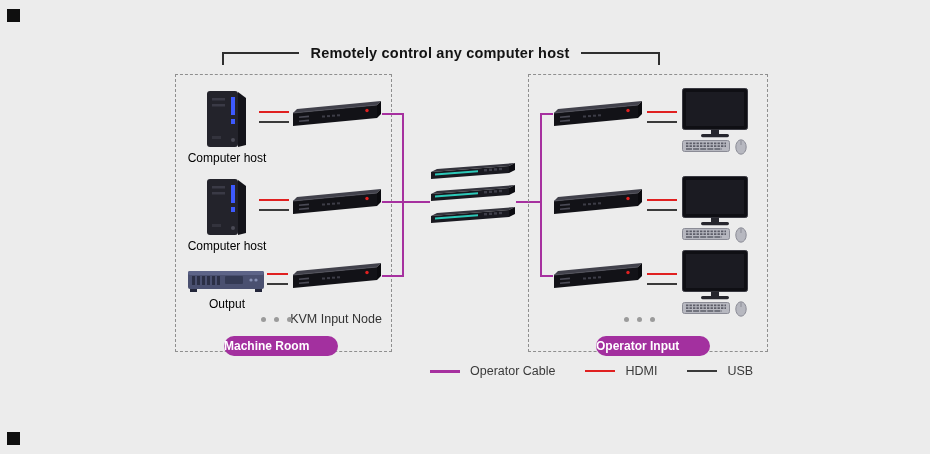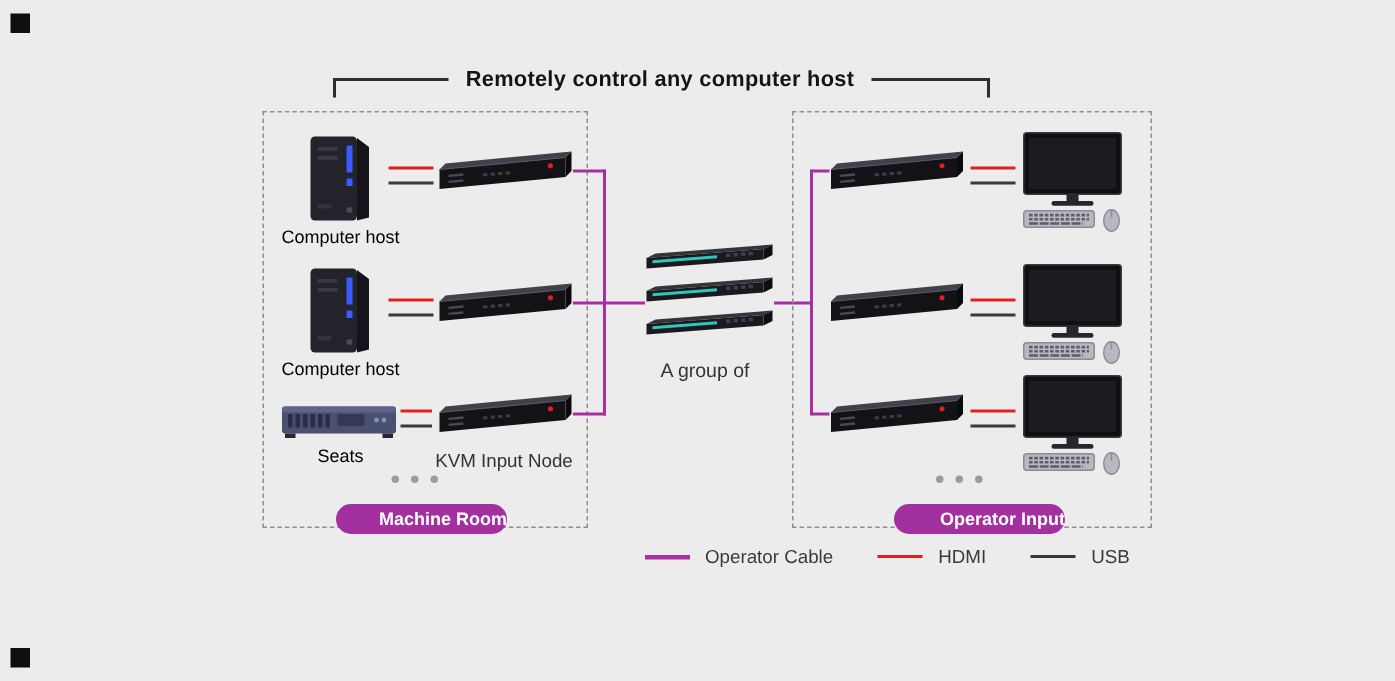--- a/index.html
+++ b/index.html
@@ -16,21 +16,21 @@
   .lbl{position:absolute;font-size:12px;color:#000000;text-align:center;}
   .lbl-big{position:absolute;font-size:12.5px;color:#333;text-align:center;}
   .line{position:absolute;height:2px;}
   .line.hdmi{background:#e02020;}
   .line.usb{background:#3a3a3a;}
   .line.net{background:#a6309f;}
   .vline{position:absolute;width:2px;background:#a6309f;}
   .dots{position:absolute;display:flex;gap:8px;}
   .dots i{width:5px;height:5px;border-radius:50%;background:#9b9b9b;display:block;}
   .badge{position:absolute;width:114px;height:20px;border-radius:10px;background:#a3309f;
-         color:#fff;font-size:12px;font-weight:600;line-height:20px;text-align:right;}
+         color:#fff;font-size:12px;font-weight:600;line-height:20px;text-align:left;}
   .legend{position:absolute;left:430px;top:364px;display:flex;align-items:center;gap:30px;}
   .legend .item{display:flex;align-items:center;gap:10px;}
   .legend .seg{width:30px;display:block;}
   .legend .seg.net{height:3px;background:#a6309f;}
   .legend .seg.hdmi{height:2px;background:#e02020;}
   .legend .seg.usb{height:2px;background:#3a3a3a;}
   .legend .txt{font-size:12.5px;color:#3a3a3a;}
   .switch-label{position:absolute;left:408px;top:238px;width:124px;text-align:center;
                 font-size:13px;color:#333;line-height:17px;}
 </style>
@@ -144,30 +144,30 @@
     <svg>
         <use href="#sym-kvm"></use>
       </svg>
     </div>
 
   <div class="icon" style="left:187px;top:266px;width:78px;height:28px;">
     <svg>
         <use href="#sym-server"></use>
       </svg>
     </div>
-  <div class="lbl" style="left:177px;top:297px;width:100px;">Seats</div>
+  <div class="lbl" style="left:177px;top:297px;width:100px;">Output</div>
   <div class="line hdmi" style="left:267px;top:273px;width:21px;"></div>
   <div class="line usb" style="left:267px;top:283px;width:21px;"></div>
   <div class="icon" style="left:290px;top:260px;width:92px;height:36px;">
     <svg>
         <use href="#sym-kvm"></use>
       </svg>
     </div>
 
-  <div class="lbl-big" style="left:276px;top:300px;width:120px;">KVM Input Node</div>
+  <div class="lbl-big" style="left:276px;top:312px;width:120px;">KVM Input Node</div>
   <div class="dots" style="left:261px;top:317px;">
       <i></i>
       <i></i>
       <i></i>
     </div>
   <div class="badge" style="left:224px;top:336px;">Machine Room</div>
 
   <div class="line net" style="left:382px;top:113px;width:22px;"></div>
   <div class="line net" style="left:382px;top:201px;width:48px;"></div>
   <div class="line net" style="left:382px;top:275px;width:22px;"></div>
@@ -182,21 +182,20 @@
     <svg>
         <use href="#sym-switch"></use>
       </svg>
     </div>
   <div class="icon" style="left:428px;top:206px;width:88px;height:22px;">
     <svg>
         <use href="#sym-switch"></use>
       </svg>
     </div>
   <div class="switch-label">
-    <div>A group of</div>
   </div>
 
   <div class="line net" style="left:516px;top:201px;width:25px;"></div>
   <div class="vline" style="left:540px;top:113px;height:164px;"></div>
   <div class="line net" style="left:541px;top:113px;width:12px;"></div>
   <div class="line net" style="left:541px;top:275px;width:12px;"></div>
 
   <div class="dashed-box" style="left:528px;top:74px;width:238px;height:276px;"></div>
 
   <div class="icon" style="left:551px;top:98px;width:92px;height:36px;">

